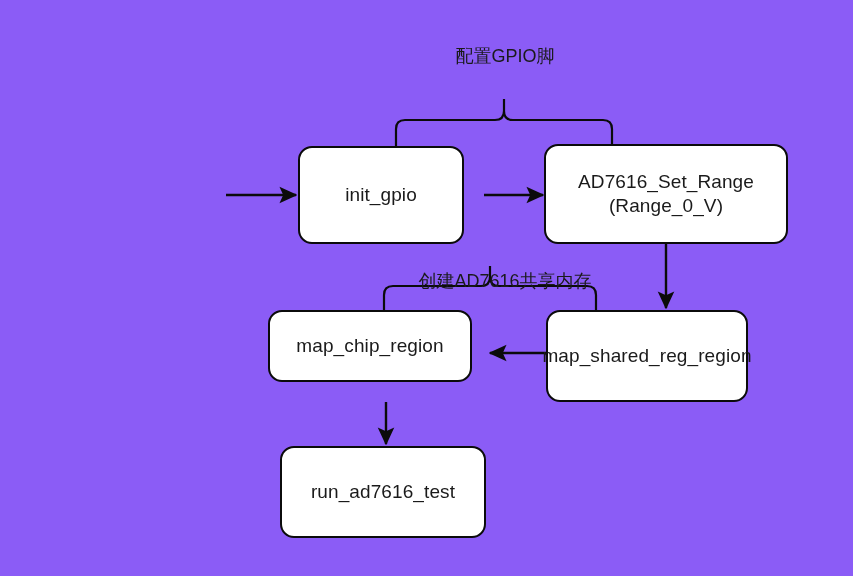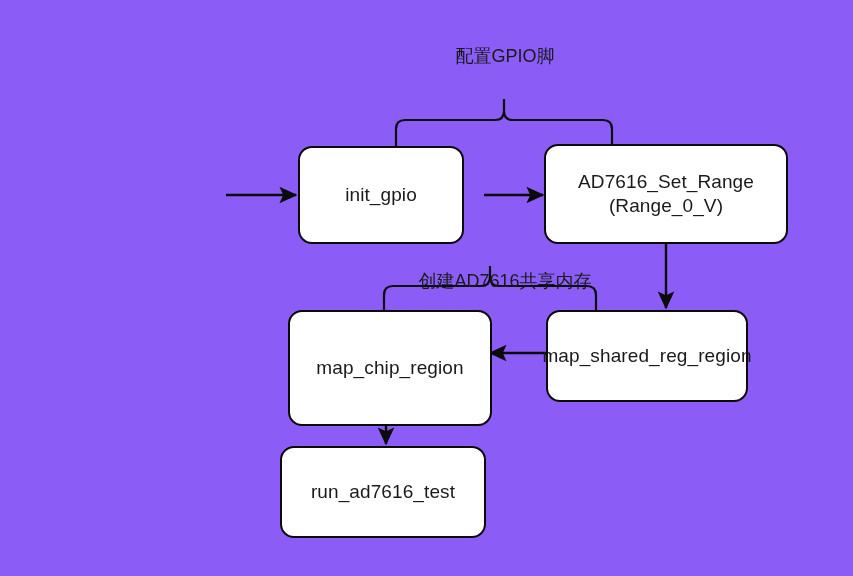--- a/index.html
+++ b/index.html
@@ -52,21 +52,21 @@
     position: absolute;
     font-size: 18px;
     color: #1a1a1a;
     white-space: nowrap;
     text-align: center;
   }
   
   #node-main        { left: 40px;  top: 152px; width: 186px; height: 86px; }
   #node-init-gpio   { left: 298px; top: 146px; width: 166px; height: 98px; }
   #node-set-range   { left: 544px; top: 144px; width: 244px; height: 100px; }
-  #node-map-chip    { left: 288px; top: 310px; width: 204px; height: 116px; }
+  #node-map-chip    { left: 268px; top: 310px; width: 204px; height: 72px; }
   #node-map-shared  { left: 546px; top: 310px; width: 202px; height: 92px; }
   #node-run-test    { left: 280px; top: 446px; width: 206px; height: 92px; }
   #node-map-shared .node-label { padding: 0 1px; }
 
   
   #label-gpio   { left: 300px; top: 44px;  width: 410px; }
   #label-shm    { left: 300px; top: 245px; width: 410px; margin-top: 24px; }
 </style>
 </head>
 <body>

